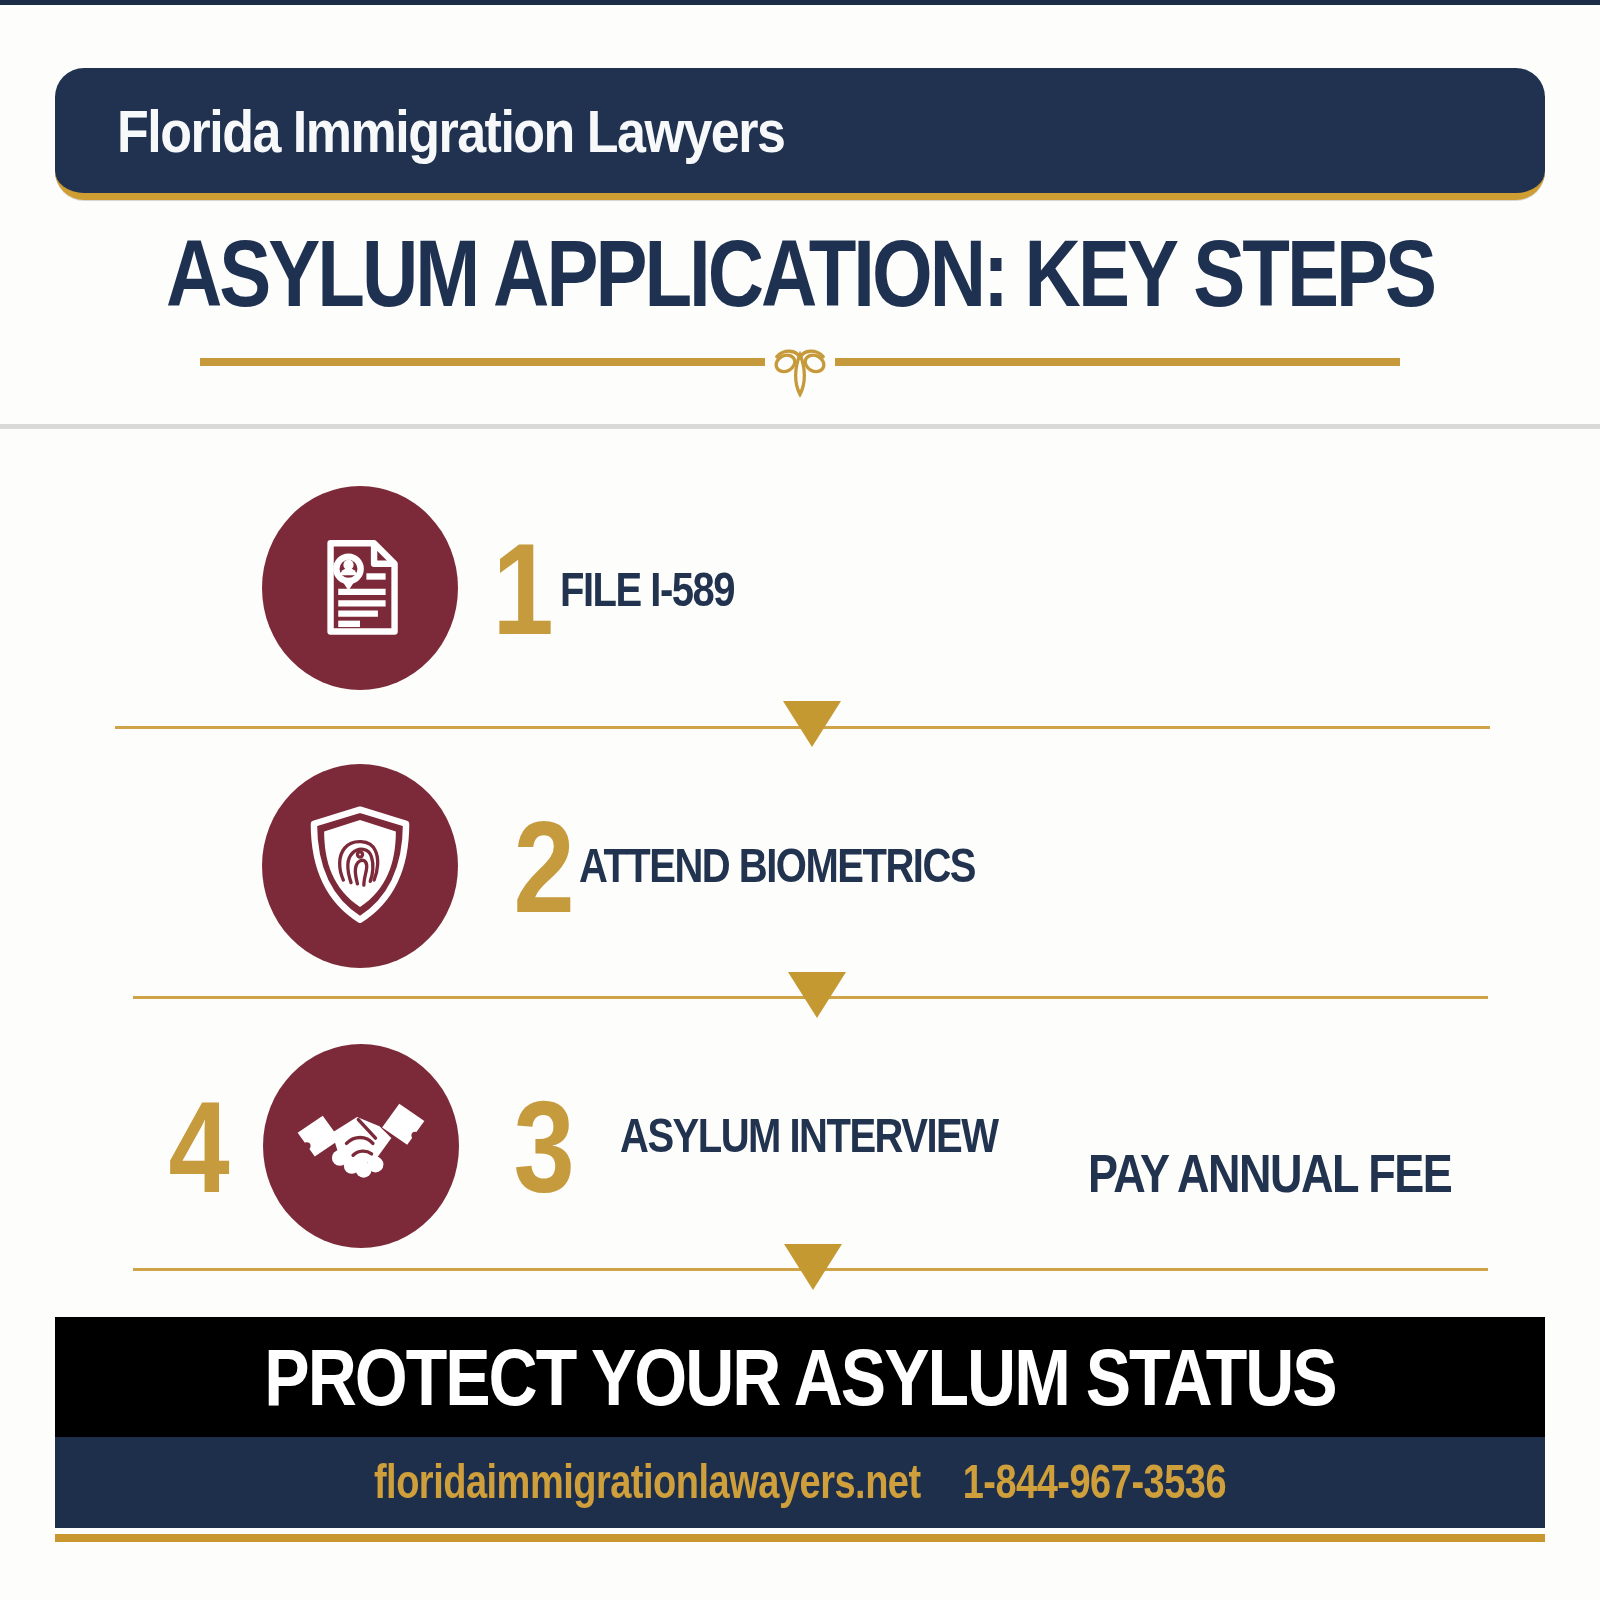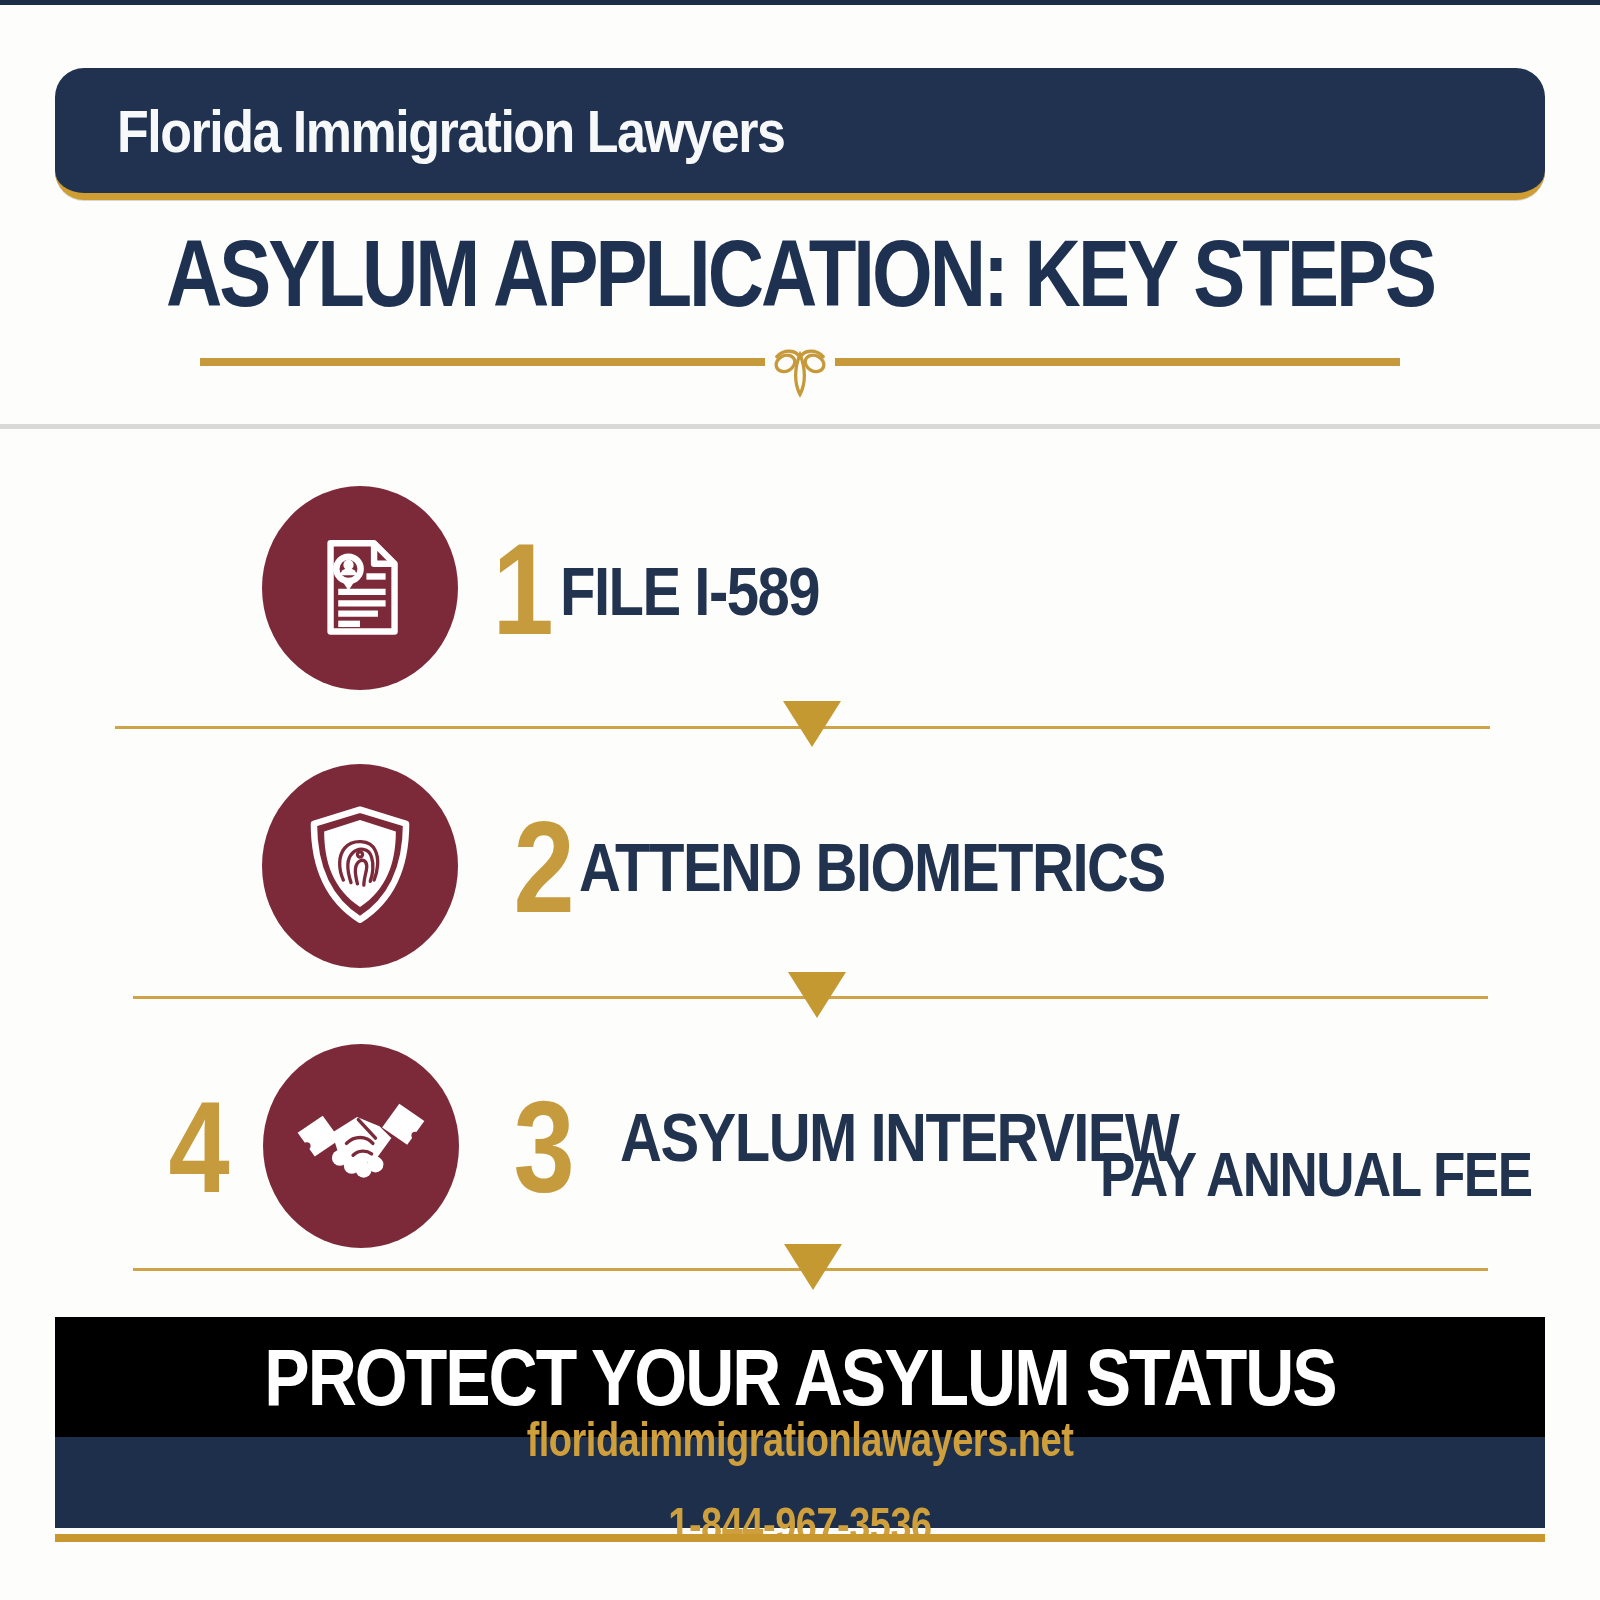--- a/index.html
+++ b/index.html
@@ -38,41 +38,41 @@
 
   
   .step-num{width:100px;height:140px;display:flex;align-items:center;justify-content:center;
             color:#c59b3e;font-size:110px;letter-spacing:-2px;}
   .step-num span{transform:scaleY(1.18);}
   .n1{left:472px;top:518px;} .n2{left:493px;top:796px;}
   .n3{left:493px;top:1076px;} .n4{left:148px;top:1076px;}
 
   
   .step-label{height:100px;display:flex;align-items:center;color:#22334f;
-              font-size:58px;letter-spacing:-1.5px;white-space:nowrap;}
+              font-size:40px;letter-spacing:-1.5px;white-space:nowrap;}
   .l1{left:560px;top:540px;} .l2{left:579px;top:816px;} .l3{left:620px;top:1086px;}
-  .l4{left:1088px;top:1124px;font-size:53px;margin-left:12px;}
+  .l4{left:1088px;top:1124px;font-size:45px;}
 
   
   .hr-thin{height:3px;background:#cfa348;}
   .hr1{left:115px;top:726px;width:1375px;}
   .hr2{left:133px;top:996px;width:1355px;}
   .hr3{left:133px;top:1268px;width:1355px;}
   .tri{width:0;height:0;border-left:29px solid transparent;border-right:29px solid transparent;
        border-top:46px solid #c49931;}
   .t1{left:783px;top:701px;} .t2{left:788px;top:972px;} .t3{left:784px;top:1244px;}
 
   
   .banner{left:55px;top:1317px;width:1490px;height:120px;background:#000000;
           display:flex;align-items:center;justify-content:center;}
   .banner .t{color:#ffffff;font-size:68px;letter-spacing:-2px;transform:scaleY(1.18);white-space:nowrap;}
 
   
   .footer{left:55px;top:1437px;width:1490px;height:91px;background:#1e2f4b;
-          display:flex;align-items:center;justify-content:center;gap:42px;flex-direction:column;}
+          display:flex;align-items:center;justify-content:center;gap:42px;}
   .footer .f{color:#cf9f3b;font-size:38px;letter-spacing:-0.5px;transform:scaleY(1.25);white-space:nowrap;}
 
   .bottom-bar{left:55px;top:1534px;width:1490px;height:8px;background:#c8982f;}
 </style>
 </head>
 <body>
 
 <div class="abs top-strip"></div>
 
 <div class="abs header">

